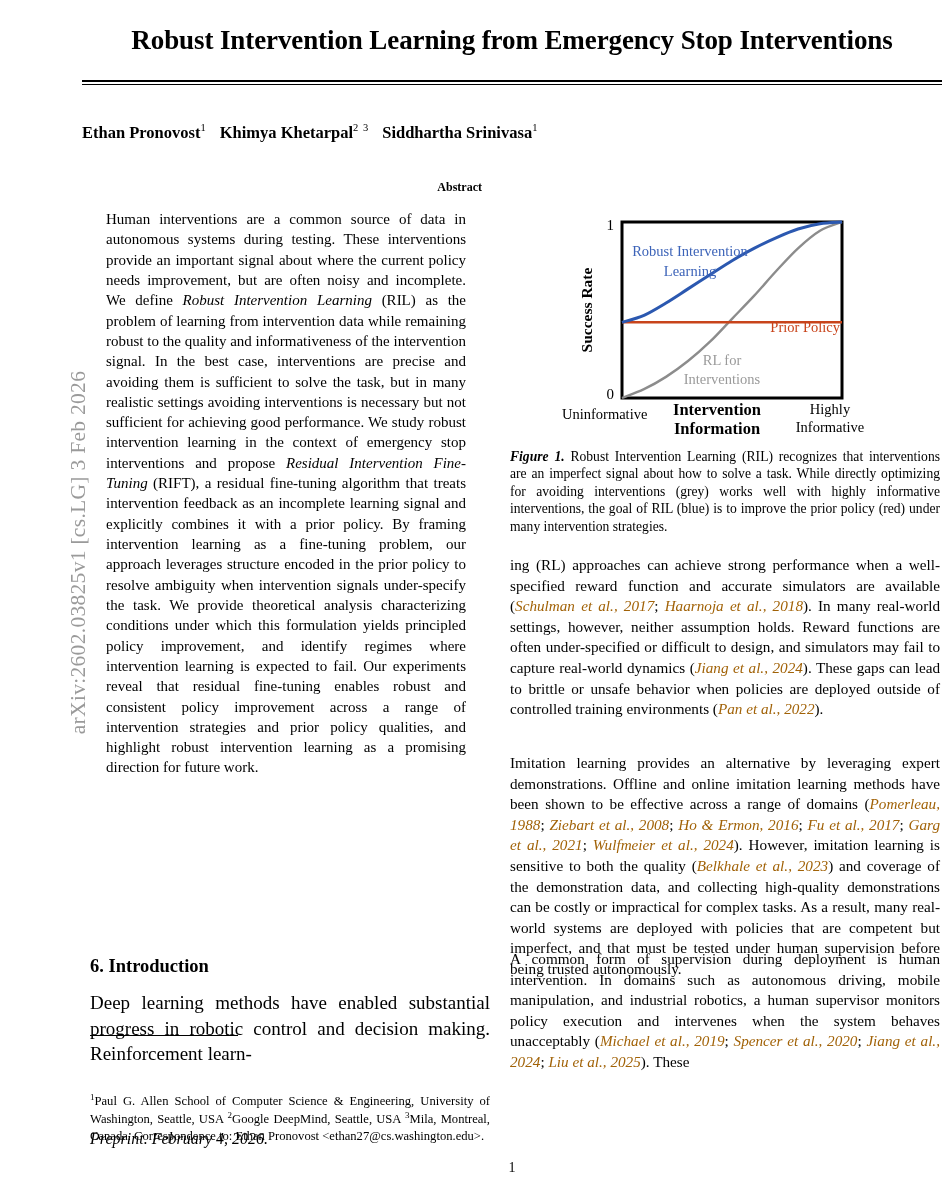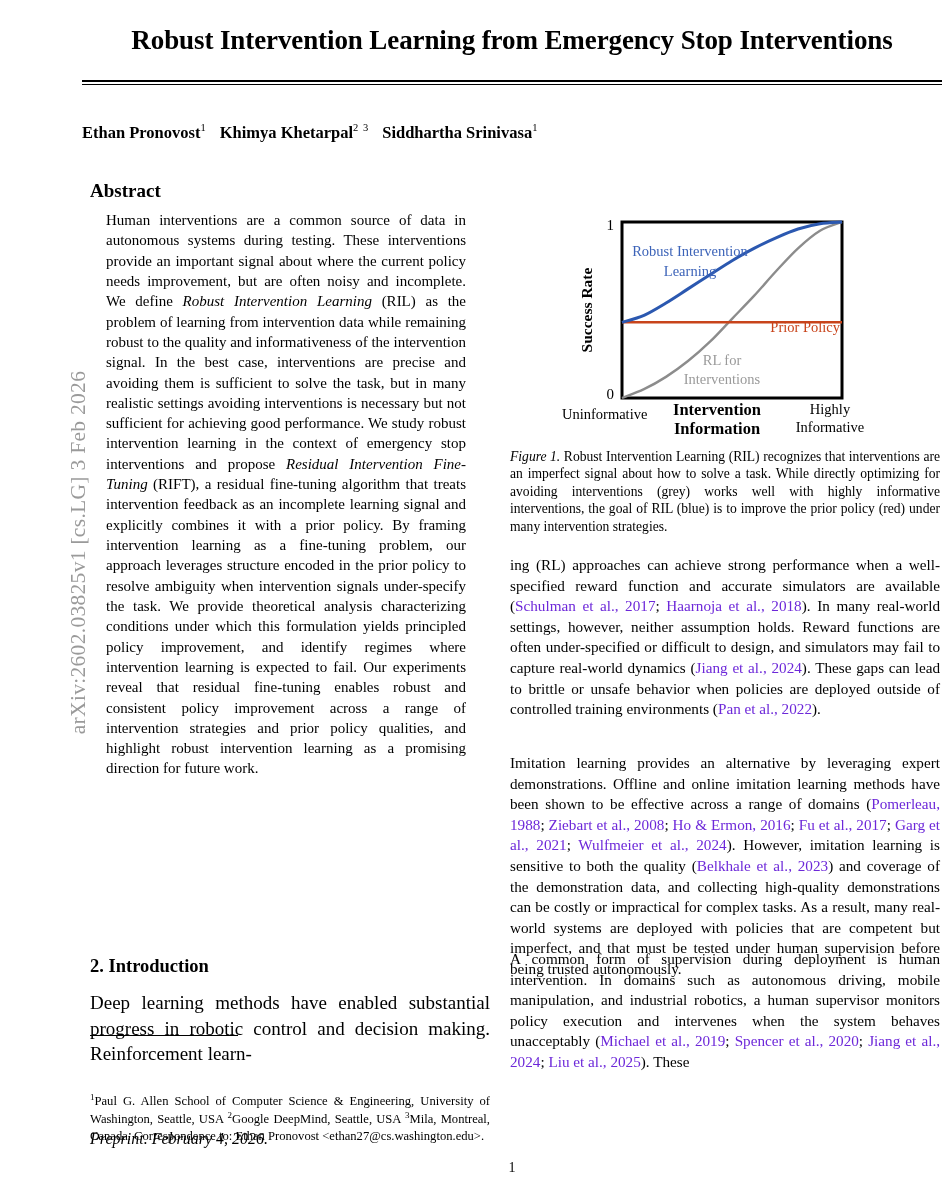--- a/index.html
+++ b/index.html
@@ -90,24 +90,24 @@
     width: 392px;
   }
   #col-right {
     position: absolute;
     left: 428px;
     top: 200px;
     width: 430px;
   }
 
   #abstract-heading {
-    text-align: left;
-    font-size: 19px;
-    font-weight: bold;
-    margin-bottom: 8px;
+    text-align: right;
+    font-size: 12px;
+    font-weight: bold;
+    margin-bottom: 14px;
   }
   #abstract-body {
     font-size: 15px;
     line-height: 1.355;
     text-align: justify;
     text-justify: inter-word;
     padding: 0 16px;
     hyphens: manual;
   }
   #abstract-body i { font-style: italic; }
@@ -171,35 +171,35 @@
   }
   #figure-caption {
     position: absolute;
     left: 0;
     top: 248px;
     width: 430px;
     font-size: 13.6px;
     line-height: 1.285;
     text-align: justify;
   }
-  #figure-caption .figlabel { font-style: italic; }
+  #figure-caption .figlabel { font-style: italic; font-weight: bold; }
 
   
   .rcol-para {
     position: absolute;
     left: 0;
     width: 430px;
     font-size: 15.2px;
     line-height: 1.355;
     text-align: justify;
   }
   #rpara-1 { top: 355px; }
   #rpara-2 { top: 553px; }
   #rpara-3 { top: 749px; }
-  .cite { color: #6d28d9; }
+  .cite { color: #a16207; font-style: italic; }
 
   
   #page-number {
     position: absolute;
     left: 0;
     top: 1160px;
     width: 860px;
     text-align: center;
     font-size: 14px;
   }
@@ -226,21 +226,21 @@
 
   <div id="author-line">
     <span>Ethan Pronovost</span><span class="sup">1</span><span class="sep"></span><span>Khimya Khetarpal</span><span class="sup">2 3</span><span class="sep"></span><span>Siddhartha Srinivasa</span><span class="sup">1</span>
   </div>
 
   <div id="col-left">
     <div id="abstract-heading">Abstract</div>
     <div id="abstract-body"><span>Human interventions are a common source of data in autonomous systems during testing. These interventions provide an important signal about where the current policy needs improvement, but are often noisy and incomplete. We define </span><i>Robust Intervention Learning</i><span> (RIL) as the problem of learning from intervention data while remaining robust to the quality and informativeness of the intervention signal. In the best case, interventions are precise and avoiding them is sufficient to solve the task, but in many realistic settings avoiding interventions is necessary but not sufficient for achieving good performance. We study robust intervention learning in the context of emergency stop interventions and propose </span><i>Residual Intervention Fine-Tuning</i><span> (RIFT), a residual fine-tuning algorithm that treats intervention feedback as an incomplete learning signal and explicitly combines it with a prior policy. By framing intervention learning as a fine-tuning problem, our approach leverages structure encoded in the prior policy to resolve ambiguity when intervention signals under-specify the task. We provide theoretical analysis characterizing conditions under which this formulation yields principled policy improvement, and identify regimes where intervention learning is expected to fail. Our experiments reveal that residual fine-tuning enables robust and consistent policy improvement across a range of intervention strategies and prior policy qualities, and highlight robust intervention learning as a promising direction for future work.</span></div>
   </div>
 
-  <div id="intro-heading">2. Introduction</div>
+  <div id="intro-heading">6. Introduction</div>
   <div id="intro-para">Deep learning methods have enabled substantial progress in robotic control and decision making. Reinforcement learn-</div>
 
   <div id="footnote-rule"></div>
   <div id="footnote"><span class="sup">1</span><span>Paul G. Allen School of Computer Science &amp; Engineering, University of Washington, Seattle, USA </span><span class="sup">2</span><span>Google DeepMind, Seattle, USA </span><span class="sup">3</span><span>Mila, Montreal, Canada. Correspondence to: Ethan Pronovost &lt;ethan27@cs.washington.edu&gt;.</span></div>
 
   <div id="preprint-line">Preprint. February 4, 2026.</div>
 
   <div id="col-right">
 
     <div id="figure-wrap">

